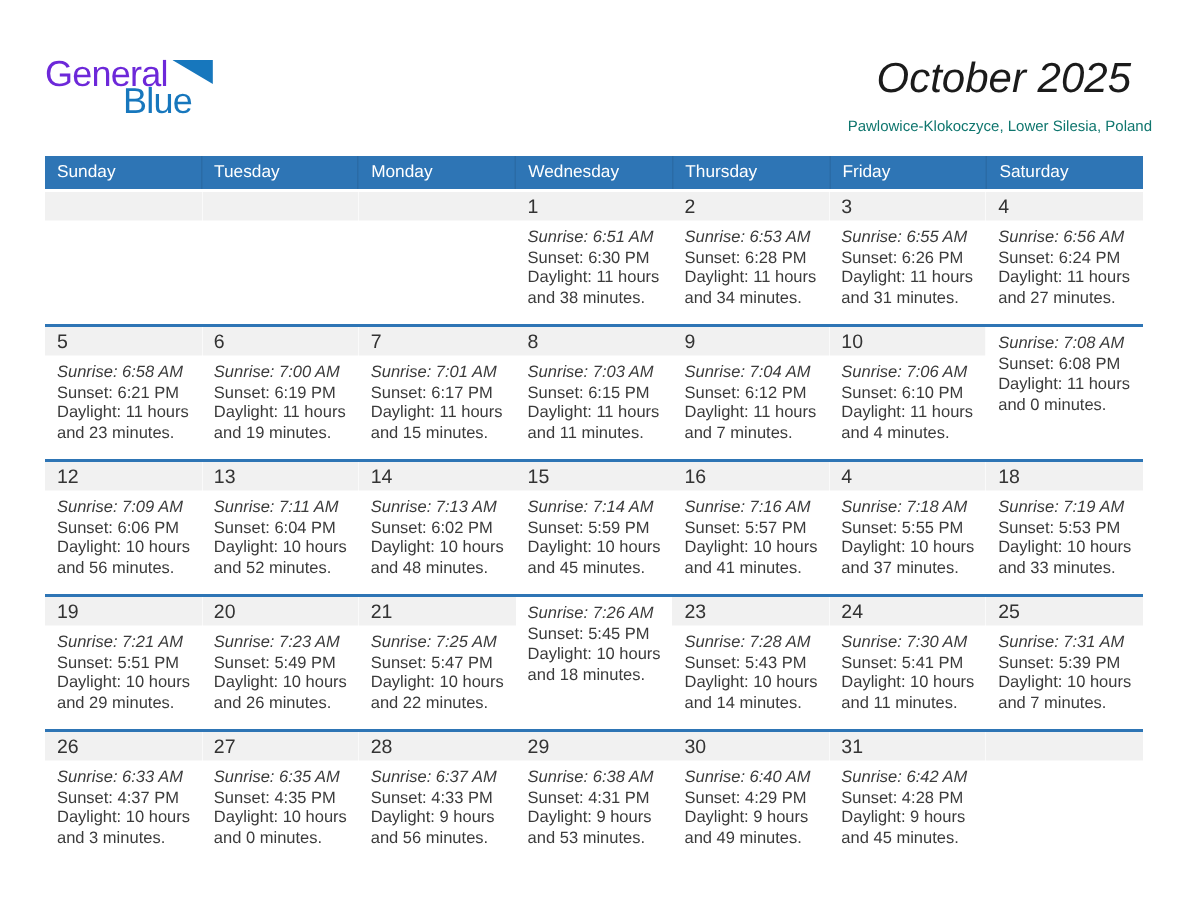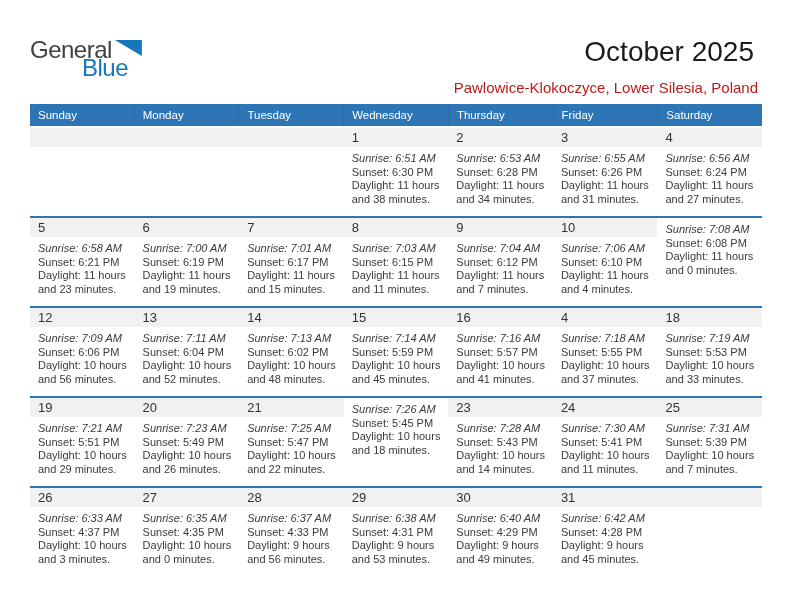--- a/index.html
+++ b/index.html
@@ -11,30 +11,30 @@
     overflow:hidden;
   }
   :root {
     --header-blue:#2e75b5;
     --logo-blue:#1777bd;
     --band-gray:#f1f1f1;
     --text-dark:#333333;
     --text-body:#3b3b3b;
   }
   .logo { position:absolute; left:30px; top:38px; }
-  .logo-row1 { display:flex; align-items:flex-start; font-size:24px; color:#404040; letter-spacing:-0.5px; line-height:24px; }
+  .logo-row1 { display:flex; align-items:flex-start; font-size:24px; color:#6d28d9; letter-spacing:-0.5px; line-height:24px; }
   .logo-triangle {
     width:27px; height:16px; margin-left:3px; margin-top:2px;
     background:var(--logo-blue);
     clip-path:polygon(0 0, 100% 0, 100% 100%);
   }
   .logo-row2 { font-size:24px; color:var(--logo-blue); letter-spacing:-0.5px; margin-left:52px; margin-top:-6px; line-height:24px; }
 
-  .title { position:absolute; top:36px; right:38px; font-size:28px; color:#1b1b1b; }
-  .subtitle { position:absolute; top:79px; right:34px; font-size:15px; color:#b91c1c; }
+  .title { position:absolute; top:36px; right:38px; font-size:28px; color:#1b1b1b;font-style:italic; }
+  .subtitle { position:absolute; top:79px; right:24px; font-size:10px; color:#0f766e; }
 
   .calendar { position:absolute; left:30px; top:104px; width:732px; }
   .weekday-row { display:flex; background:var(--header-blue); height:22px; }
   .weekday {
     flex:1; color:#ffffff; font-size:11.5px; line-height:22px;
     padding-left:8px; border-left:1px solid rgba(0,0,0,0.08);
     white-space:nowrap; overflow:hidden;
   }
   .weekday:first-child { border-left:none; }
 
@@ -63,22 +63,22 @@
   </div>
   <div class="logo-row2">Blue</div>
 </div>
 
 <div class="title">October 2025</div>
 <div class="subtitle">Pawlowice-Klokoczyce, Lower Silesia, Poland</div>
 
 <div class="calendar">
   <div class="weekday-row" id="weekday-row">
       <div class="weekday">Sunday</div>
+      <div class="weekday">Tuesday</div>
       <div class="weekday">Monday</div>
-      <div class="weekday">Tuesday</div>
       <div class="weekday">Wednesday</div>
       <div class="weekday">Thursday</div>
       <div class="weekday">Friday</div>
       <div class="weekday">Saturday</div>
     </div>
   <div id="weeks-container">
       <div class="week first">
         <div class="cell">
           <div class="band"></div>
         </div>

